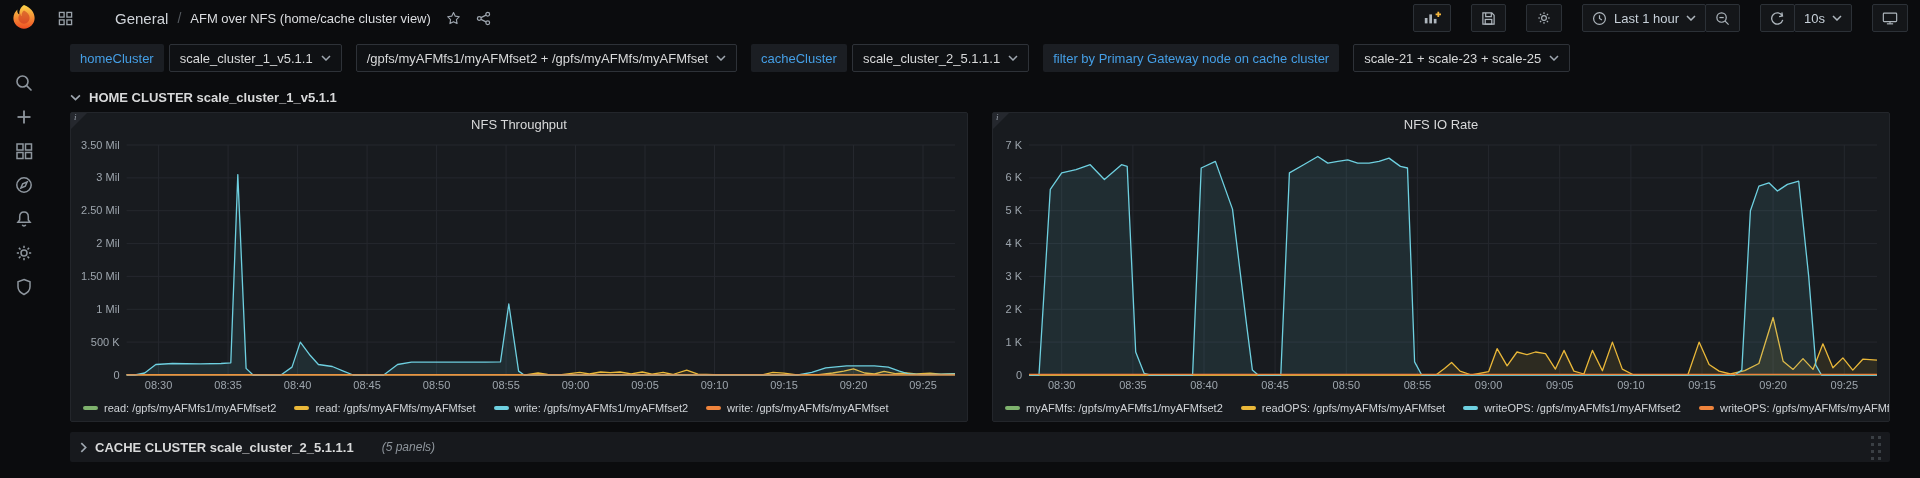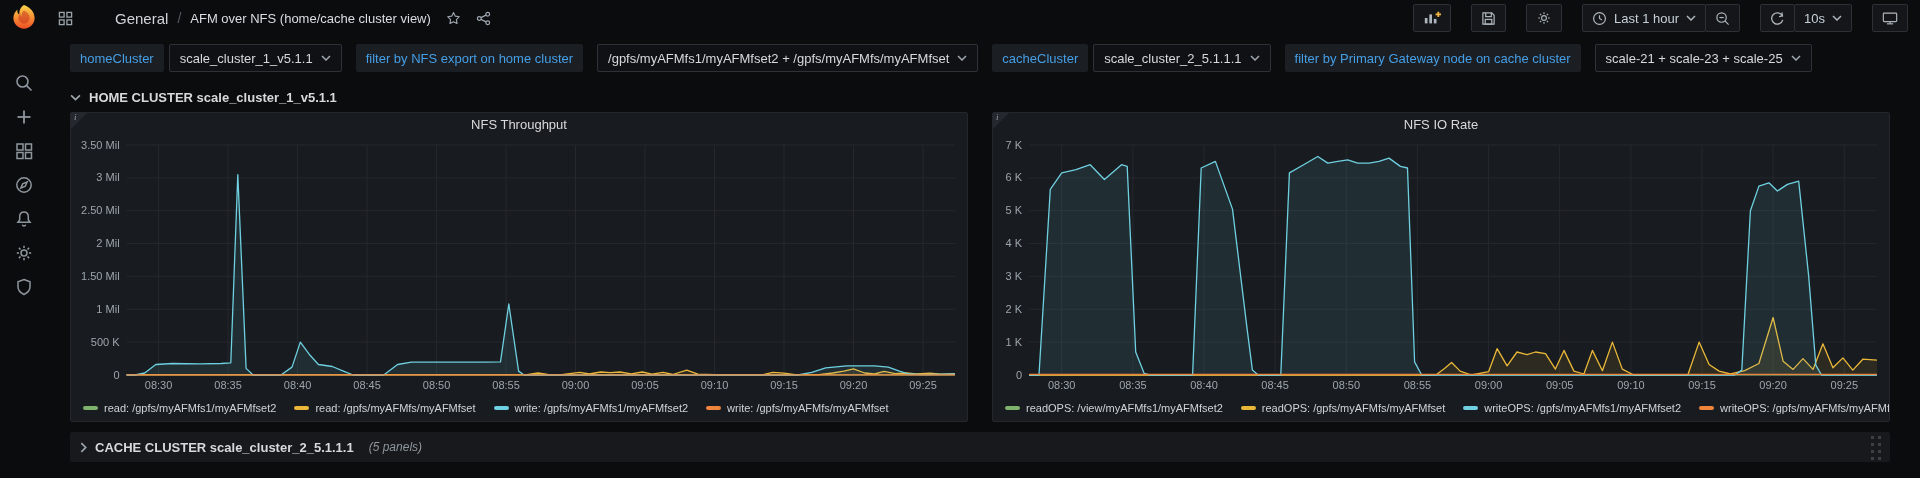--- a/index.html
+++ b/index.html
@@ -61,21 +61,21 @@
   .plot svg text { font-family:"Liberation Sans", sans-serif; font-size:11px; fill:#9da5ad; }
   .plot svg line.grid { stroke:#25282e; stroke-width:1; }
   .plot svg line.axis { stroke:#41464d; stroke-width:1; }
   .legend { height:24px; display:flex; align-items:center; gap:18px; padding:0 12px 4px; overflow:hidden; }
   .legend-item { display:flex; align-items:center; gap:6px; font-size:11px; color:#d0d4d8; cursor:pointer; white-space:nowrap;text-align:center; }
   .legend-marker { width:15px; height:4px; border-radius:2px; display:inline-block; }
 
   .row-collapsed { margin-top:10px; height:30px; background:#17191d; border-radius:2px;
     display:flex; align-items:center; gap:8px; padding:0 10px; cursor:pointer; position:relative; }
   .row-collapsed .row-title { font-size:13px; font-weight:bold; color:#d8d9da; }
-  .panel-count { font-size:12px; font-style:italic; color:#8e959c; margin-left:7px; }
+  .panel-count { font-size:12px; font-style:italic; color:#8e959c; margin-left:20px; }
   .drag-dots { position:absolute; right:8px; top:4px; display:grid; grid-template-columns:repeat(2, 4px);
     grid-auto-rows:4px; gap:3px; cursor:grab; }
   .drag-dots i { width:3px; height:3px; background:#3a3f44; display:block; }
 </style>
 </head>
 <body>
 
 <div class="app">
 
   <aside class="sidebar">
@@ -235,23 +235,20 @@
 
     <div class="submenu">
       <div class="var-group">
         <span class="chip-label">homeCluster</span>
         <span class="chip-value">
           <span>scale_cluster_1_v5.1.1</span>
           <svg class="chev" viewBox="0 0 10 6" fill="none" stroke="currentColor" stroke-width="1.5">
               <polyline points="1,1 5,5 9,1"></polyline>
             </svg>
         </span>
-      </div>
-      <div class="var-group">
-        <span class="chip-label">filter by NFS export on home cluster</span>
       </div>
       <span class="chip-value">
         <span>/gpfs/myAFMfs1/myAFMfset2 + /gpfs/myAFMfs/myAFMfset</span>
         <svg class="chev" viewBox="0 0 10 6" fill="none" stroke="currentColor" stroke-width="1.5">
             <polyline points="1,1 5,5 9,1"></polyline>
           </svg>
       </span>
       <div class="var-group">
         <span class="chip-label">cacheCluster</span>
         <span class="chip-value">
@@ -409,21 +406,21 @@
                 <polygon points="36.0,238.0 36.0,238.0 442.9,238.0 451.5,231.4 458.6,225.5 467.1,234.1 478.5,238.0 495.6,234.7 504.1,211.7 514.1,228.8 524.0,215.0 534.0,217.6 542.5,215.0 552.5,216.6 562.4,232.1 571.0,213.4 580.9,234.1 590.9,237.0 599.4,213.4 609.4,233.7 619.4,205.1 629.3,232.1 640.7,238.0 694.8,238.0 706.1,205.1 716.1,227.5 726.1,234.1 737.4,237.0 751.7,233.7 765.9,226.5 780.1,180.5 790.1,224.2 800.1,232.4 810.0,221.6 820.0,232.4 829.9,206.8 839.9,230.8 849.9,220.9 859.8,233.1 869.8,222.2 884.0,223.2 884.0,238.0" fill="#EAB839" fill-opacity="0.10"></polygon>
                 <polyline points="36.0,238.0 442.9,238.0 451.5,231.4 458.6,225.5 467.1,234.1 478.5,238.0 495.6,234.7 504.1,211.7 514.1,228.8 524.0,215.0 534.0,217.6 542.5,215.0 552.5,216.6 562.4,232.1 571.0,213.4 580.9,234.1 590.9,237.0 599.4,213.4 609.4,233.7 619.4,205.1 629.3,232.1 640.7,238.0 694.8,238.0 706.1,205.1 716.1,227.5 726.1,234.1 737.4,237.0 751.7,233.7 765.9,226.5 780.1,180.5 790.1,224.2 800.1,232.4 810.0,221.6 820.0,232.4 829.9,206.8 839.9,230.8 849.9,220.9 859.8,233.1 869.8,222.2 884.0,223.2" fill="none" stroke="#EAB839" stroke-width="1.3" stroke-linejoin="round"></polyline>
                 <polygon points="36.0,238.0 36.0,238.0 46.0,238.0 57.3,52.4 68.7,35.9 83.0,32.6 97.2,27.7 111.4,42.5 128.5,27.7 134.2,29.4 142.7,215.0 151.2,236.4 156.9,238.0 199.6,238.0 208.2,31.0 222.4,24.4 239.5,72.1 253.7,188.7 259.4,233.1 265.1,238.0 287.8,238.0 296.4,35.9 310.6,27.7 324.8,19.5 334.8,26.1 344.8,24.4 354.7,22.8 364.7,26.1 376.1,26.1 386.0,24.4 396.0,21.1 407.4,29.4 414.5,31.0 421.6,224.9 428.7,238.0 741.7,238.0 748.8,233.1 757.4,73.7 765.9,49.1 775.9,45.8 784.4,54.0 794.4,47.4 805.7,44.1 815.7,139.4 822.8,228.1 828.5,238.0 884.0,238.0 884.0,238.0" fill="#6ED0E0" fill-opacity="0.10"></polygon>
                 <polyline points="36.0,238.0 46.0,238.0 57.3,52.4 68.7,35.9 83.0,32.6 97.2,27.7 111.4,42.5 128.5,27.7 134.2,29.4 142.7,215.0 151.2,236.4 156.9,238.0 199.6,238.0 208.2,31.0 222.4,24.4 239.5,72.1 253.7,188.7 259.4,233.1 265.1,238.0 287.8,238.0 296.4,35.9 310.6,27.7 324.8,19.5 334.8,26.1 344.8,24.4 354.7,22.8 364.7,26.1 376.1,26.1 386.0,24.4 396.0,21.1 407.4,29.4 414.5,31.0 421.6,224.9 428.7,238.0 741.7,238.0 748.8,233.1 757.4,73.7 765.9,49.1 775.9,45.8 784.4,54.0 794.4,47.4 805.7,44.1 815.7,139.4 822.8,228.1 828.5,238.0 884.0,238.0" fill="none" stroke="#6ED0E0" stroke-width="1.3" stroke-linejoin="round"></polyline>
                 <polygon points="36.0,238.0 36.0,237.3 884.0,237.3 884.0,238.0" fill="#EF843C" fill-opacity="0.10"></polygon>
                 <polyline points="36.0,237.3 884.0,237.3" fill="none" stroke="#EF843C" stroke-width="1.3" stroke-linejoin="round"></polyline>
               </svg></div>
           <div class="legend">
               <span class="legend-item">
                 <span class="legend-marker" style="background: rgb(126, 178, 109);"></span>
-                <span>readOPS: /view/myAFMfs1/myAFMfset2</span>
+                <span>myAFMfs: /gpfs/myAFMfs1/myAFMfset2</span>
               </span>
               <span class="legend-item">
                 <span class="legend-marker" style="background: rgb(234, 184, 57);"></span>
                 <span>readOPS: /gpfs/myAFMfs/myAFMfset</span>
               </span>
               <span class="legend-item">
                 <span class="legend-marker" style="background: rgb(110, 208, 224);"></span>
                 <span>writeOPS: /gpfs/myAFMfs1/myAFMfset2</span>
               </span>
               <span class="legend-item">

